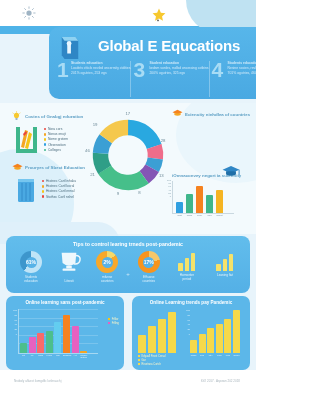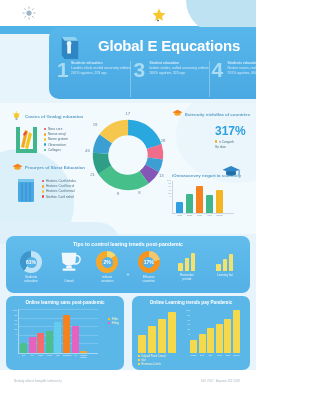--- a/index.html
+++ b/index.html
@@ -290,27 +290,20 @@
       </g>
     </svg>
 
     <svg class="mini-cap" style="left:172px;top:6px;" viewBox="0 0 14 10">
       <polygon points="7,1 13.4,4 7,7 0.6,4" fill="#f5821f"></polygon>
       <path d="M3 5.2 L3 7.6 Q7 9.4 11 7.6 L11 5.2" fill="#f5a623"></path>
     </svg>
     <div class="sec-title" style="left:185px;top:9px;">Ecienuity ninhdlea of countries</div>
 
 
-    <div class="bigstat" style="left:215px;top:22px;">
-      <div class="v">317%</div>
-      <div class="c">
-        <span class="dot" style="background:#f5a623"></span><span>ir Conyorh</span>
-      </div>
-      <div class="c2">Se nloe</div>
-    </div>
 
     <div class="sec-title" style="left:172px;top:70px;">iOmnaconvey negort ia sutennity</div>
 
     <svg style="position:absolute;left:222px;top:62px;width:18px;height:13px;" viewBox="0 0 20 14">
       <polygon points="10,1 19.4,5 10,9 0.6,5" fill="#2f86c5"></polygon>
       <path d="M4.5 6.6 L4.5 10.4 Q10 13 15.5 10.4 L15.5 6.6" fill="#1f6fa8"></path>
       <line x1="19" y1="5" x2="19" y2="11" stroke="#2f86c5" stroke-width="1"></line>
     </svg>
 
     <div class="barbox" style="left:172px;top:78px;width:62px;height:32px;">

